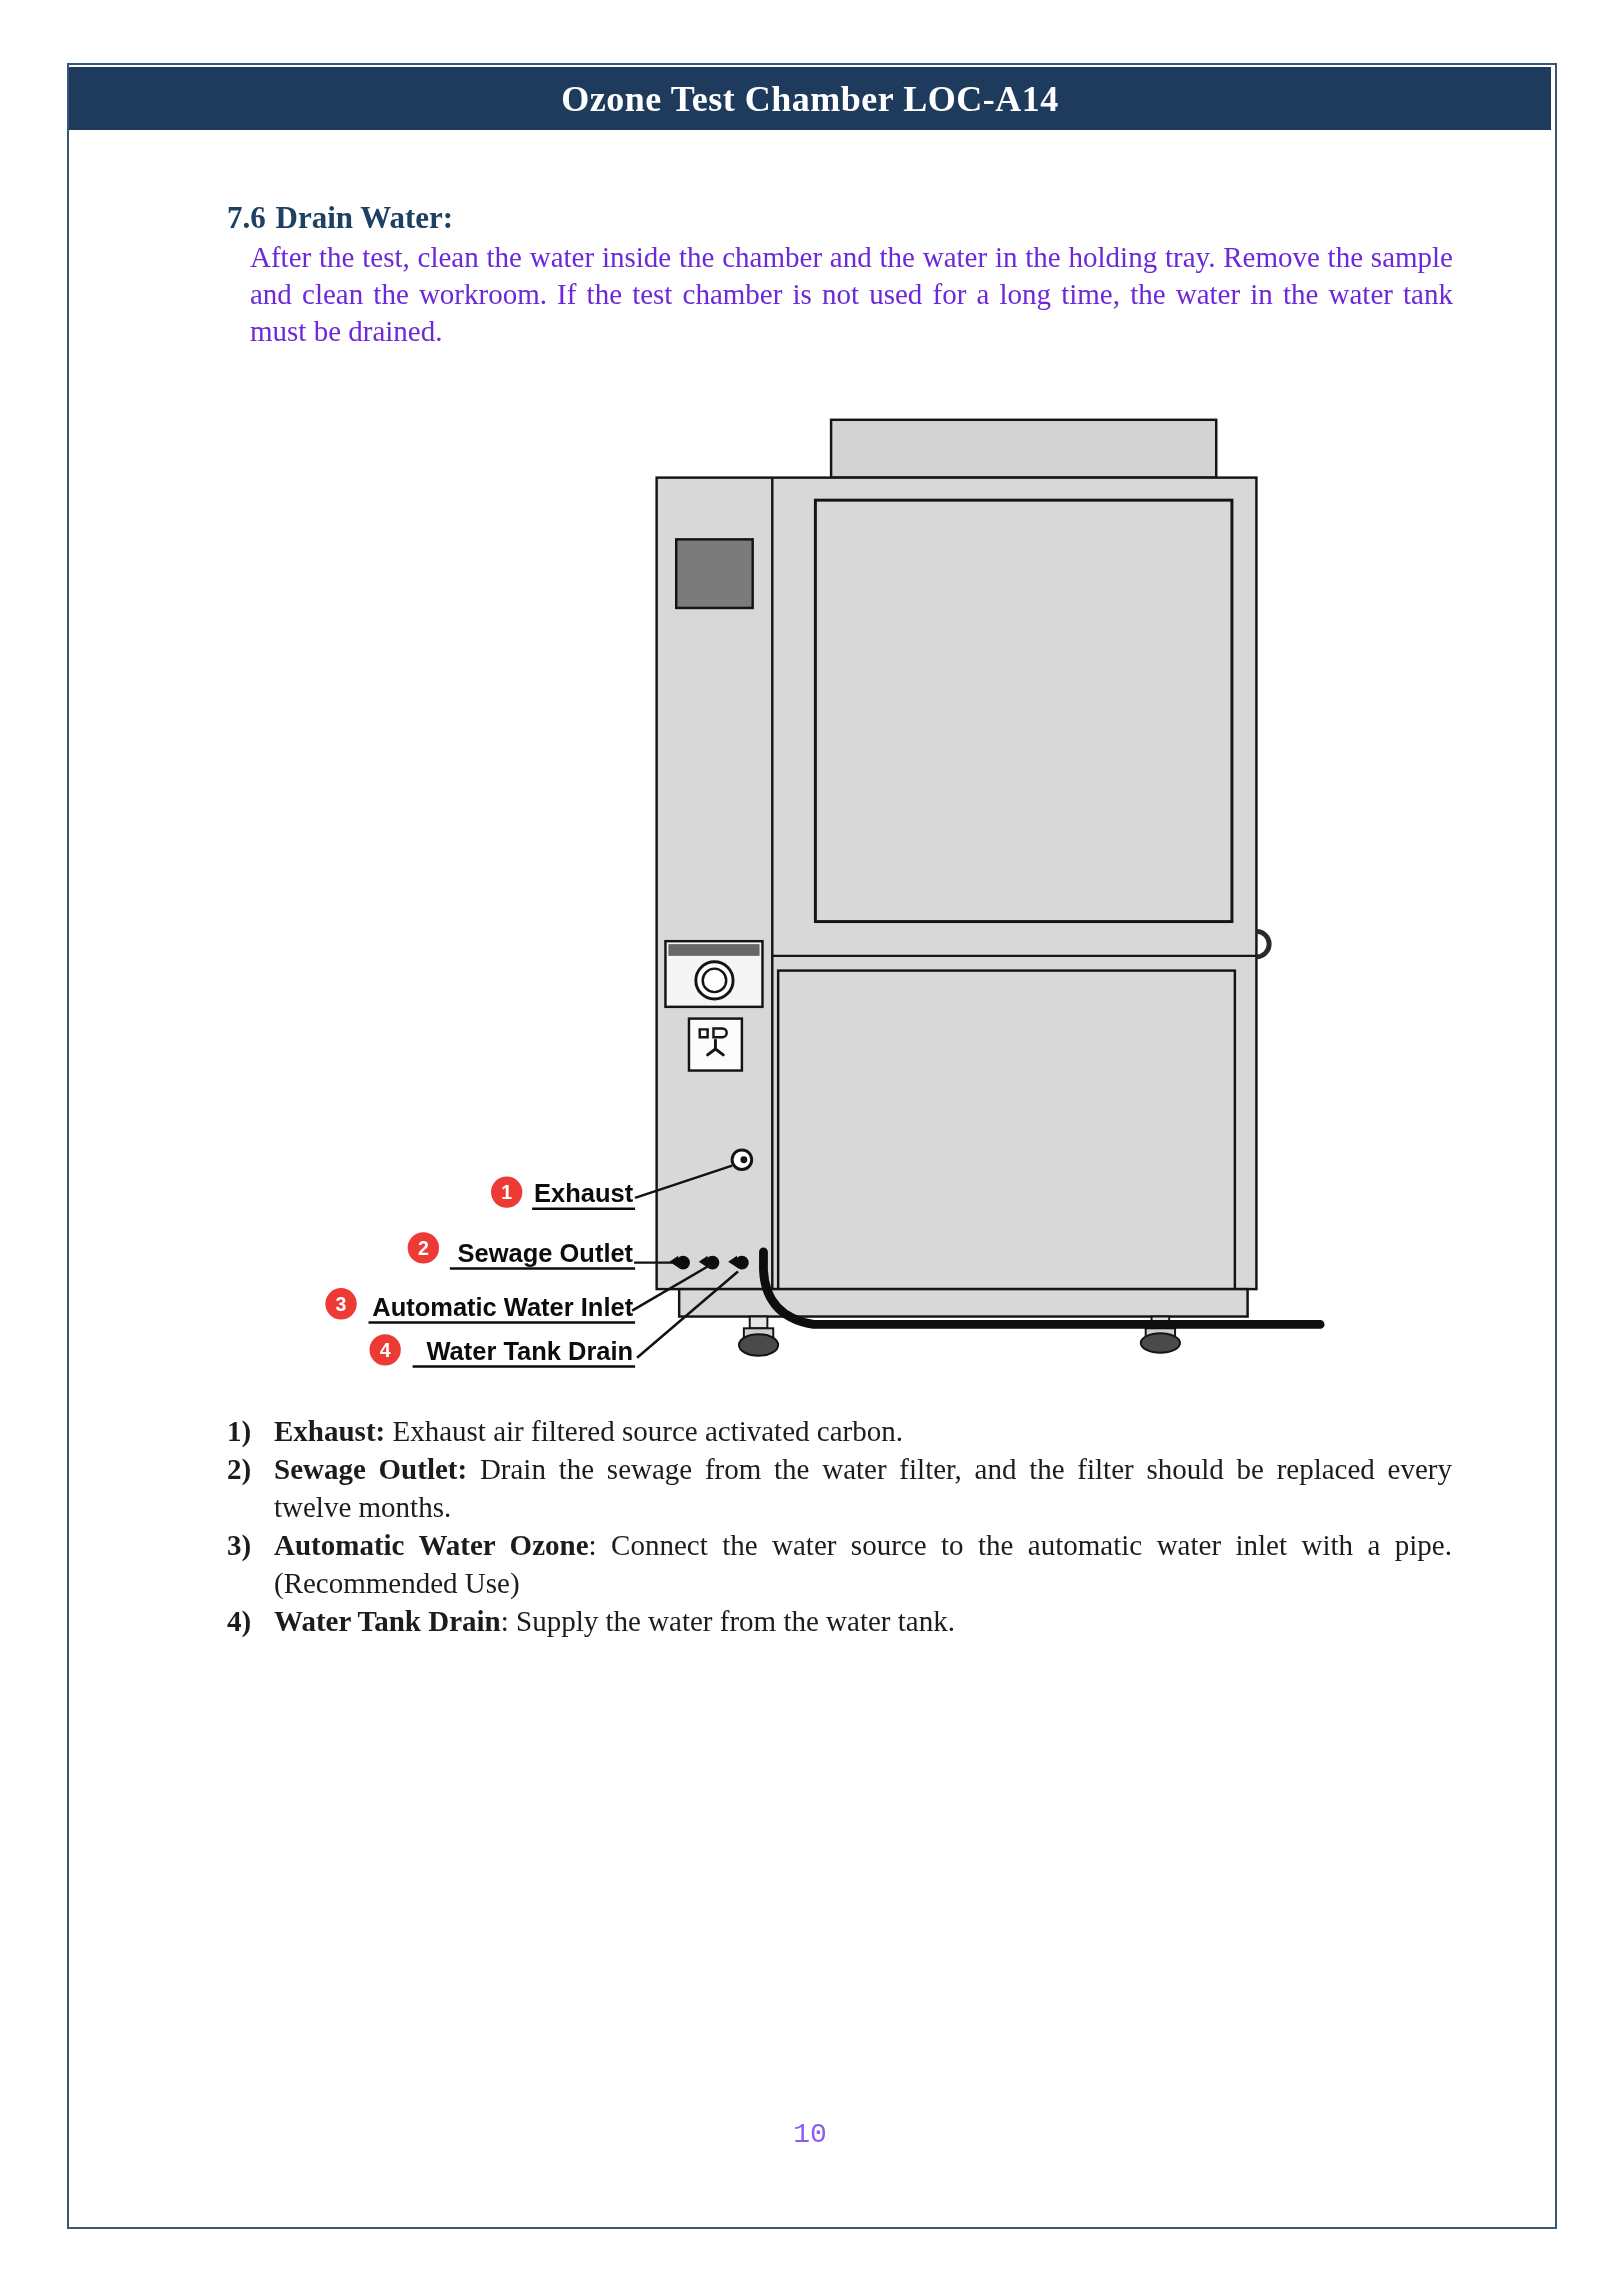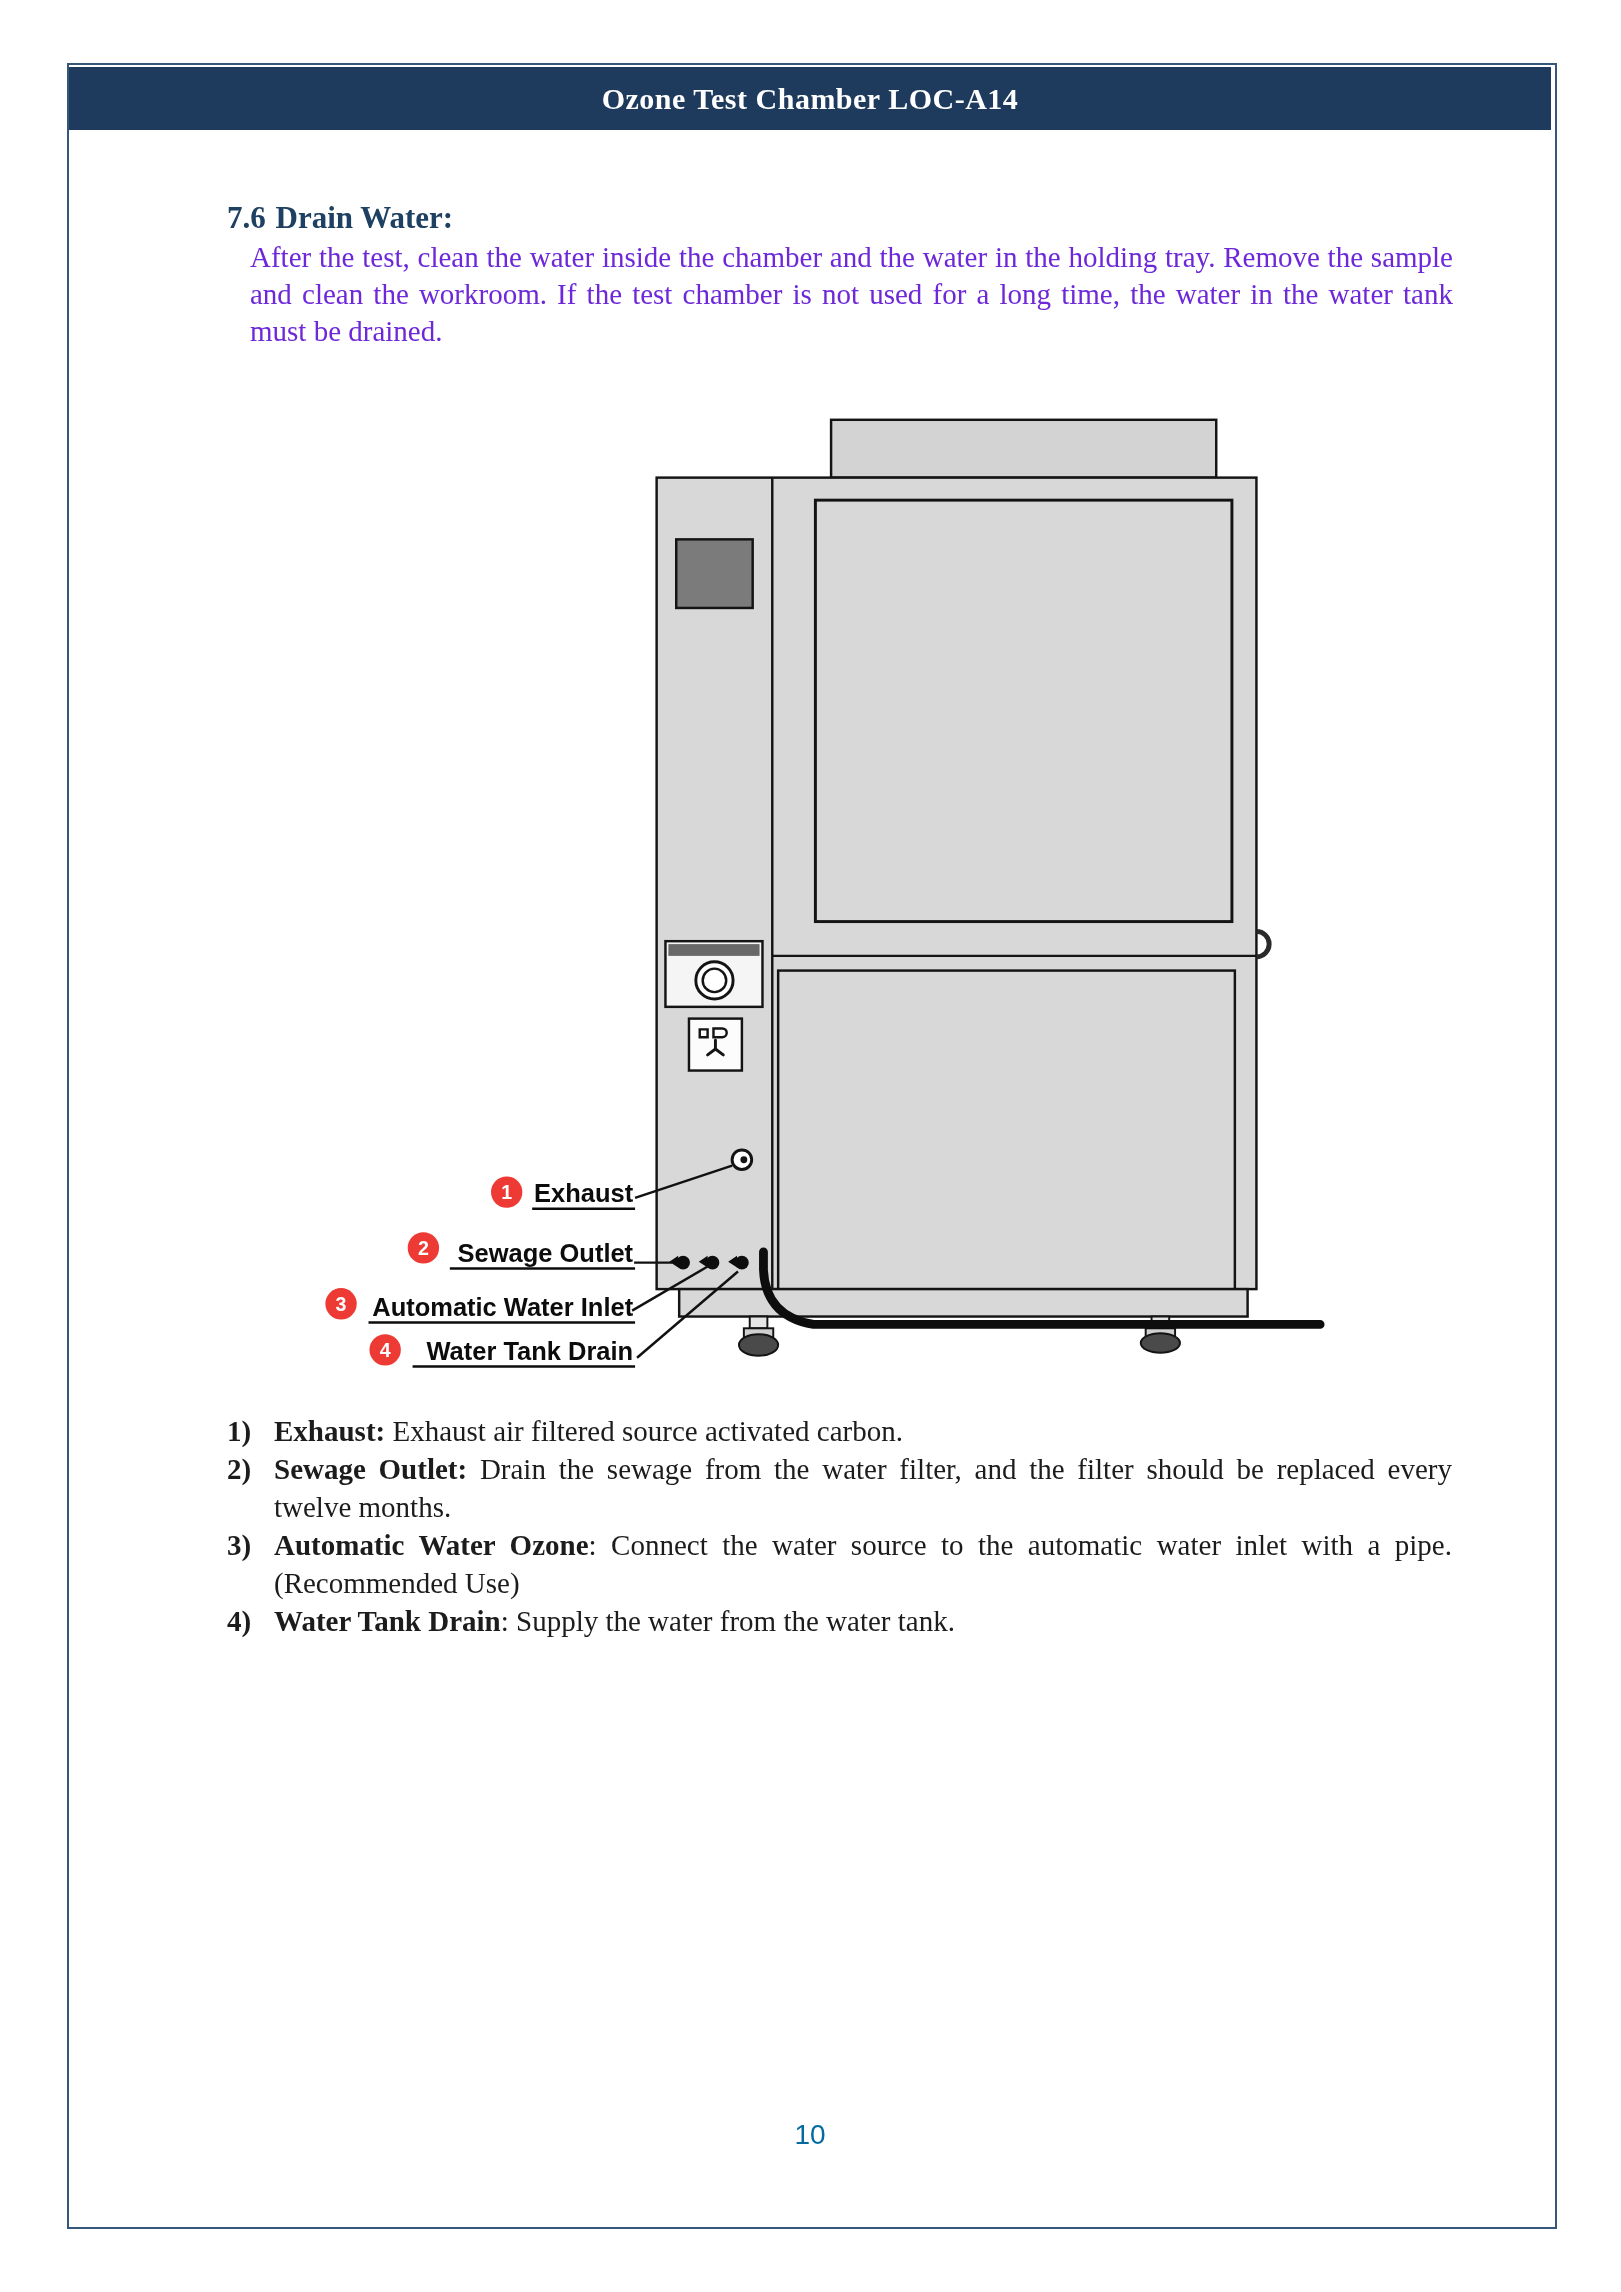--- a/index.html
+++ b/index.html
@@ -2,32 +2,32 @@
 <html><head>
 <meta charset="utf-8">
 <style>
   html,body{margin:0;padding:0;background:#ffffff;}
   .canvas{position:relative;width:1621px;height:2293px;background:#ffffff;overflow:hidden;
           font-family:"Liberation Serif", serif;color:#1c1c1c;}
   .border-box{position:absolute;left:67px;top:63px;width:1486px;height:2162px;
               border:2px solid #35577a;background:#ffffff;}
   .header-band{position:absolute;left:69px;top:67px;width:1482px;height:63px;
                background:#1e3a5c;display:flex;align-items:center;justify-content:center;}
-  .header-band .title{color:#ffffff;font-weight:bold;font-size:30px;letter-spacing:0.5px;
+  .header-band .title{color:#ffffff;font-weight:bold;font-size:36px;letter-spacing:0.5px;
                       font-family:"Liberation Serif", serif;}
   .heading{position:absolute;left:201px;top:200px;font-size:31px;font-weight:bold;color:#1e4062;}
   .heading .num{margin-right:9.8px;margin-left:26px;}
   .para{position:absolute;left:250px;top:239px;width:1203px;font-size:29px;line-height:37px;
         text-align:justify;color:#6d28d9;}
   .list{position:absolute;left:227px;top:1412px;width:1225px;font-size:29px;line-height:38px;}
   .list .item{position:relative;padding-left:47px;text-align:justify;}
   .list .n{position:absolute;left:0;top:0;font-weight:bold;}
   .list .lbl{font-weight:bold;}
   .pagenum{position:absolute;left:67px;top:2119px;width:1486px;text-align:center;
-           font-family:Liberation Sans, sans-serif;font-size:28px;color:#0369a1;}
+           font-family:Liberation Mono, monospace;font-size:28px;color:#8b5cf6;}
   svg text.callout{font-family:"Liberation Sans", sans-serif;font-weight:bold;font-size:26px;fill:#0c0c0c;}
   svg text.badge{font-family:"Liberation Sans", sans-serif;font-weight:bold;font-size:20px;fill:#ffffff;}
 </style>
 </head>
 <body>
 
 <div class="canvas">
 
   <div class="border-box"></div>
 

